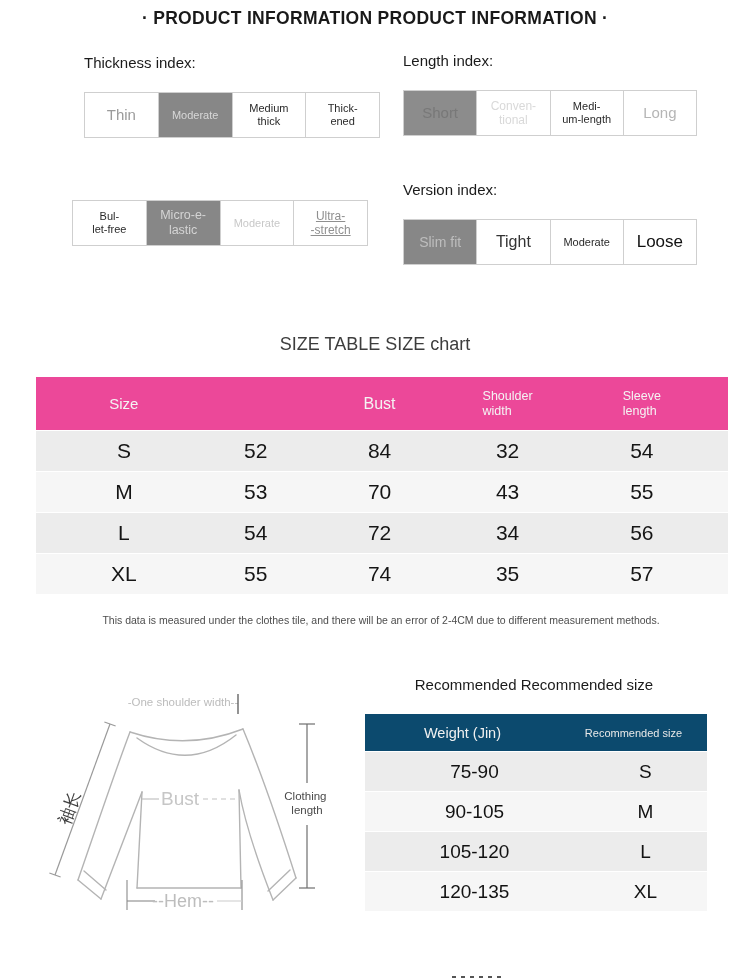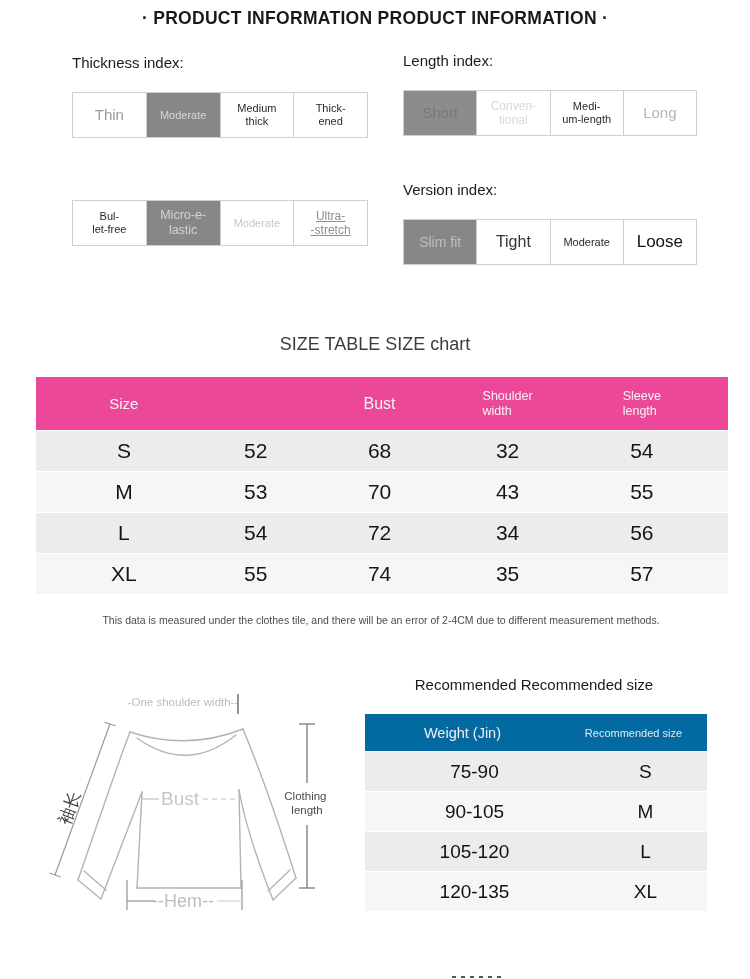--- a/index.html
+++ b/index.html
@@ -47,21 +47,21 @@
   .row-b{background:#f6f6f6;}
 
   .note{position:absolute;left:12px;right:0;top:614px;text-align:center;
         font-size:10.5px;color:#4d4d4d;}
 
   
   .rec-title{position:absolute;left:360px;top:676px;width:348px;text-align:center;
              font-size:15px;color:#1b1b1b;}
   .rec-table{position:absolute;left:365px;top:714px;width:342px;}
   .rgrid{display:grid;grid-template-columns:57% 43%;}
-  .rhead{height:37px;background:#0369a1;}
+  .rhead{height:37px;background:#0c4a6e;}
   .rh{display:flex;align-items:center;justify-content:center;}
   .rh1{font-size:14.5px;color:#f1f1f1;}
   .rh2{font-size:11px;color:#e8e8e8;}
   .rrow{height:39px;margin-top:1px;}
   .rrow .rc{display:flex;align-items:center;justify-content:center;
             font-size:19px;color:#121212;margin-left:24px;}
 
   
   .diagram{position:absolute;left:45px;top:652px;width:300px;height:312px;}
   .diagram svg{overflow:visible;}
@@ -70,21 +70,21 @@
   .cutoff{position:absolute;left:452px;top:976px;width:52px;height:2px;
           background:repeating-linear-gradient(90deg,#555 0 4px,transparent 4px 9px);}
 </style>
 </head>
 <body>
 
 <div class="page">
 
   <div class="title">· PRODUCT INFORMATION PRODUCT INFORMATION ·</div>
 
-  <div class="panel" style="left:72px;top:54px;width:296px;">
+  <div class="panel" style="left:84px;top:54px;width:296px;">
     <div class="panel-label">Thickness index:</div>
     <div class="opt-table">
       <div class="opt ghost15">Thin</div>
       <div class="opt sel">Moderate</div>
       <div class="opt dark11">Medium
 thick</div>
       <div class="opt dark11">Thick-
 ened</div>
     </div>
   </div>
@@ -135,21 +135,21 @@
 width</span>
         </div>
       <div class="sh sh-small">
           <span>Sleeve
 length</span>
         </div>
     </div>
     <div class="sgrid srow row-a">
       <div class="sc">S</div>
       <div class="sc">52</div>
-      <div class="sc">68</div>
+      <div class="sc">84</div>
       <div class="sc">32</div>
       <div class="sc">54</div>
     </div>
     <div class="sgrid srow row-b">
       <div class="sc">M</div>
       <div class="sc">53</div>
       <div class="sc">70</div>
       <div class="sc">43</div>
       <div class="sc">55</div>
     </div>

